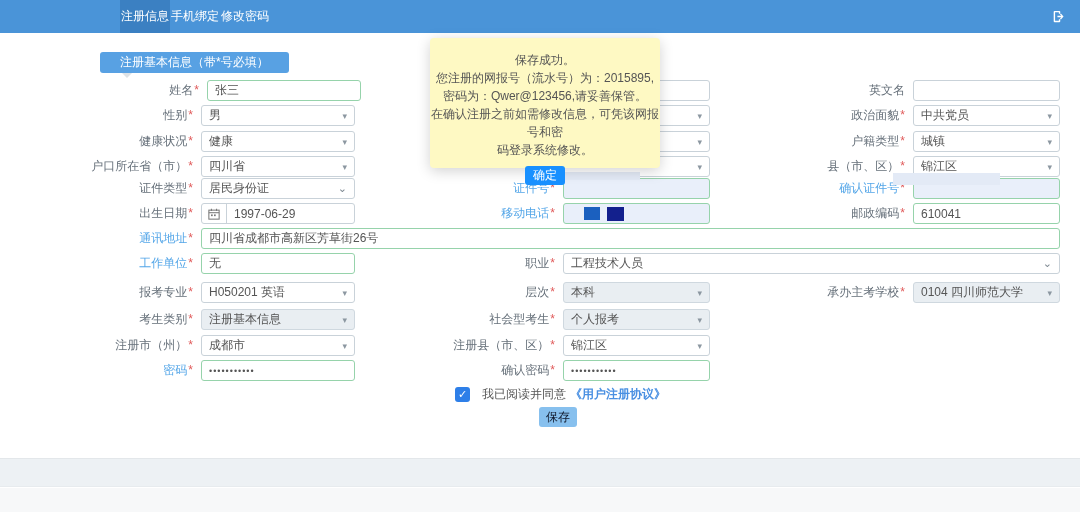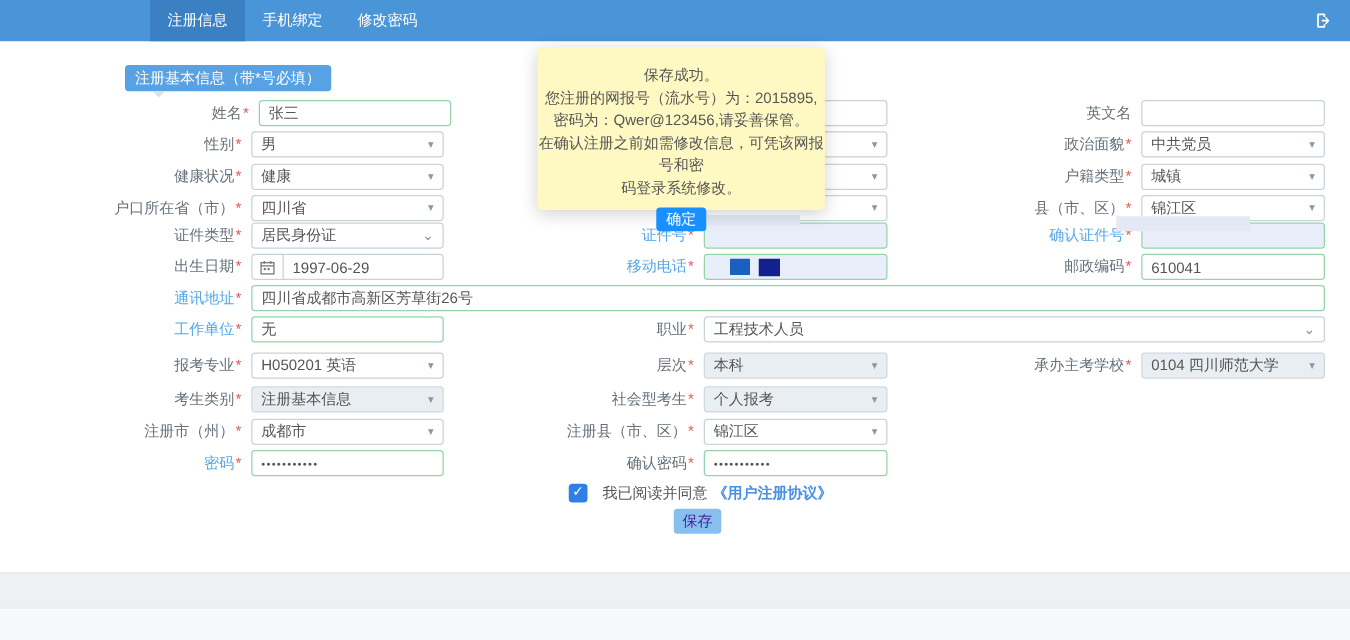--- a/index.html
+++ b/index.html
@@ -1,25 +1,25 @@
 <!DOCTYPE html>
 <html><head>
 <meta charset="utf-8">
 <style>
   html,body{margin:0;padding:0;background:#fff;}
   .page{position:relative;width:1080px;height:512px;overflow:hidden;background:#fff;
         font-family:"Liberation Sans","DejaVu Sans",sans-serif;font-size:12px;color:#555;}
   
   .nav{position:absolute;top:0;left:0;width:100%;height:33px;background:#4a94d8;z-index:5;}
   .tabs{position:absolute;left:120px;top:0;height:33px;display:flex;}
-  .tab{height:33px;line-height:33px;padding:0 14px;color:#fff;cursor:pointer;}
+  .tab{height:33px;line-height:33px;padding:0 1px;color:#fff;cursor:pointer;}
   .tab.active{background:#3b80c2;}
   .logout{position:absolute;right:16px;top:9px;width:15px;height:15px;cursor:pointer;}
   
-  .badge{position:absolute;left:100px;top:52px;height:21px;line-height:21px;padding:0 8px;
+  .badge{position:absolute;left:100px;top:52px;height:21px;line-height:21px;padding:0 20px;
          background:#58a1e3;color:#fff;border-radius:3px;z-index:2;}
   .badge-tri{position:absolute;left:122px;top:73px;width:0;height:0;z-index:2;
          border-left:5px solid transparent;border-right:5px solid transparent;border-top:5px solid #dde2e6;}
   
   .fld{position:absolute;display:flex;height:21px;z-index:1;}
   .lbl{text-align:right;padding-right:8px;line-height:21px;color:#66707a;white-space:nowrap;}
   .lbl.hl{color:#54a6e8;}
   .lbl-l{width:148px;flex:none;}
   .lbl-m{width:155px;flex:none;}
   .req{color:#e05a5a;margin-left:1px;}
@@ -44,21 +44,21 @@
          box-shadow:0 3px 14px rgba(0,0,0,.18);z-index:20;text-align:center;padding-top:13px;box-sizing:border-box;}
   .mline{line-height:18px;color:#555;}
   .ok{display:inline-block;margin-top:7px;width:40px;height:19px;line-height:19px;background:#1890ff;
       color:#fff;border-radius:3px;cursor:pointer;}
   
   .agree{position:absolute;left:455px;top:386px;display:flex;align-items:center;height:16px;}
   .cb{width:15px;height:15px;background:#2e7fe8;border-radius:3px;color:#fff;font-size:11px;
       line-height:15px;text-align:center;margin-right:12px;cursor:pointer;}
   .agree-link{color:#4a90e2;margin-left:4px;cursor:pointer;font-weight:bold;}
   .save{position:absolute;left:539px;top:407px;width:38px;height:20px;line-height:20px;text-align:center;
-        background:#87c0ee;color:#4c1d95;border-radius:3px;cursor:pointer;}
+        background:#87c0ee;color:#0f172a;border-radius:3px;cursor:pointer;}
   
   .band1{position:absolute;left:0;top:458px;width:100%;height:29px;background:#edf1f4;
          border-top:1px solid #e3e7ea;border-bottom:1px solid #e7ebee;box-sizing:border-box;}
   .band2{position:absolute;left:0;top:488px;width:100%;height:24px;background:#f7f8f9;}
 </style>
 </head>
 <body>
 
 <div class="page">
 

